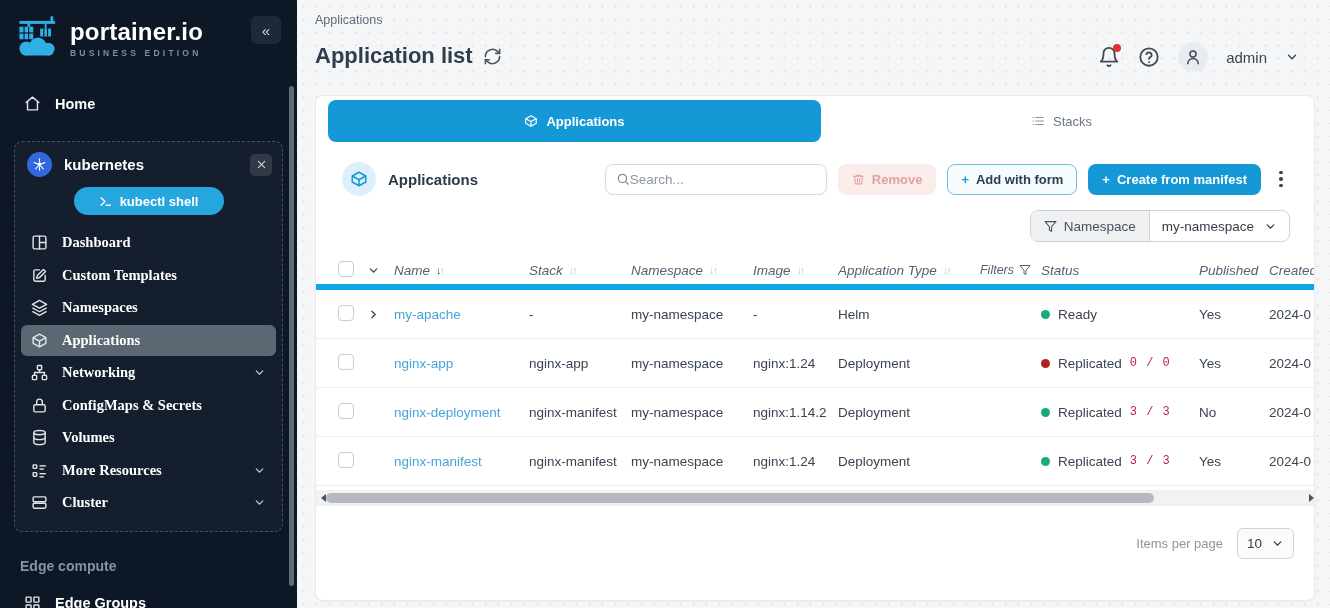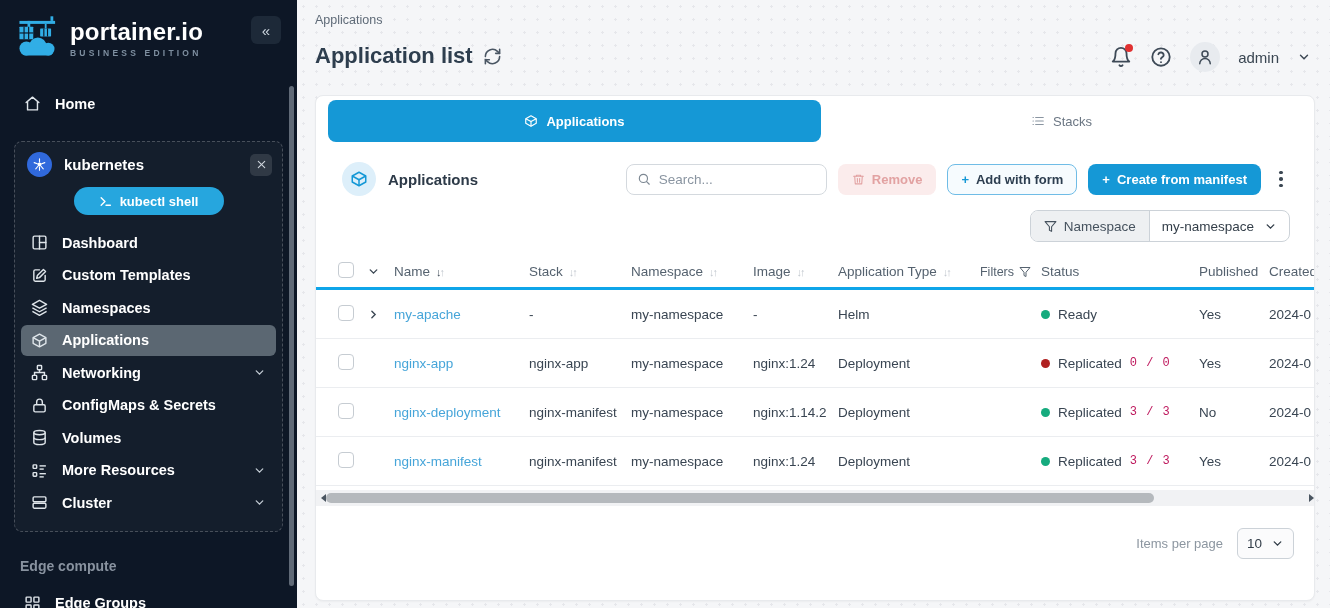--- a/index.html
+++ b/index.html
@@ -52,21 +52,21 @@
     margin-left:auto; width:22px; height:22px; border-radius:5px;
     background:rgba(255,255,255,0.12); color:#cfd6dd;
     display:flex; align-items:center; justify-content:center; cursor:pointer;
   }
   .shell-btn {
     margin:10px auto 12px auto; width:150px; height:28px; border-radius:14px;
     background:#26a6de; color:#fff; font-size:13px; font-weight:bold;
     display:flex; align-items:center; justify-content:center; gap:8px; cursor:pointer;
   }
   .shell-btn svg { width:13px; height:13px; }
-  .menu { list-style:none; display:flex; flex-direction:column; gap:1px; }
+  .menu { list-style:none; display:flex; flex-direction:column; gap:1px;font-family:Liberation Serif, serif; }
   .menu .side-item { height:31.5px; }
   .side-item.selected { background:#5b6772; }
   .edge-heading { margin:26px 0 0 6px; font-size:14px; color:#88929f; font-weight:bold; }
   .edge-item { margin-top:14px; }
   .side-scrollthumb {
     position:absolute; right:3px; top:86px; width:5px; height:500px;
     background:rgba(165,175,185,0.55); border-radius:3px; cursor:pointer;
   }
 
   
@@ -75,21 +75,21 @@
     padding:0 15px 0 18px;
     background-color:#f5f6f8;
     background-image:radial-gradient(#e6e7eb 1px, transparent 1.3px);
     background-size:13px 13px;
   }
   .topbar { height:95px; position:relative; }
   .breadcrumb { position:absolute; top:13px; left:0; font-size:12.5px; color:#5f6b78; cursor:pointer; }
   .page-title-row { position:absolute; top:43px; left:0; display:flex; align-items:center; gap:10px; }
   .page-title { font-size:22px; font-weight:bold; color:#2e3e4e; }
   .refresh-icon { width:19px; height:19px; color:#4a5663; cursor:pointer; }
-  .top-actions { position:absolute; top:42px; right:4px; display:flex; align-items:center; gap:18px; }
+  .top-actions { position:absolute; top:42px; right:16px; display:flex; align-items:center; gap:18px; }
   .icon-btn { width:22px; height:22px; color:#3e4a57; cursor:pointer; position:relative; }
   .bell-dot { position:absolute; top:-2px; right:-1px; width:8px; height:8px; border-radius:50%; background:#e03131; }
   .avatar { width:30px; height:30px; border-radius:50%; background:#e8ebef; display:flex; align-items:center; justify-content:center; color:#3e4a57; cursor:pointer; }
   .avatar svg { width:18px; height:18px; }
   .admin-name { font-size:15px; color:#3a4652; cursor:pointer; }
   .admin-chev { width:14px; height:14px; color:#3a4652; cursor:pointer; }
 
   
   .card {
     width:1000px; height:506px; background:#fff;
@@ -109,22 +109,22 @@
 
   .panel-head { display:flex; align-items:center; padding:16px 26px 0 26px; }
   .panel-badge {
     width:34px; height:34px; border-radius:50%; background:#ddeffa;
     display:flex; align-items:center; justify-content:center; color:#1598d6; flex:0 0 34px;
   }
   .panel-badge svg { width:18px; height:18px; }
   .panel-title { font-size:15px; font-weight:bold; color:#2d3a48; margin-left:12px; }
   .head-right { margin-left:auto; display:flex; align-items:center; gap:11px; }
   .search-box {
-    width:201px; height:31px; border:1px solid #d4d9de; border-radius:8px;
-    display:flex; align-items:center; padding:0 10px; gap:8px; background:#fff;
+    width:222px; height:31px; border:1px solid #d4d9de; border-radius:8px;
+    display:flex; align-items:center; padding:0 10px; gap:0; background:#fff;
   }
   .search-box svg { width:14px; height:14px; color:#7d8893; flex:0 0 14px; }
   .search-box input {
     border:none; outline:none; width:100%; font-size:13.5px;
     font-family:"Liberation Sans", sans-serif; color:#394552; background:transparent;
   }
   .search-box input::placeholder { color:#8a95a1; }
   .btn { height:31px; border-radius:8px; display:flex; align-items:center; gap:7px; font-size:13px; font-weight:bold; padding:0 13px; cursor:pointer; border:1px solid transparent; }
   .btn svg { width:13px; height:13px; }
   .btn-remove { background:#fbecec; color:#e2a2a2; cursor:default; }
@@ -149,21 +149,21 @@
   .ns-value { display:flex; align-items:center; gap:10px; padding:0 12px; font-size:13.5px; color:#333e49; cursor:pointer; }
   .ns-value svg { width:13px; height:13px; color:#333e49; }
 
   
   .table { margin-top:14px; }
   .tgrid {
     display:grid;
     grid-template-columns:29px 27px 135px 102px 122px 85px 203px 158px 70px 47px;
     align-items:center; padding-left:22px;
   }
-  .thead { height:34px; border-bottom:3px solid #0ea5e9; font-size:13.5px; color:#55626f; }
+  .thead { height:34px; border-bottom:6px solid #0ea5e9; font-size:13.5px; color:#55626f;font-style:italic; }
   .th { display:flex; align-items:center; gap:4px; cursor:pointer; white-space:nowrap; overflow:hidden; }
   .sort { font-size:11px; letter-spacing:-2px; color:#c2c8cf; padding-left:2px; }
   .sort .on { color:#3f4b58; }
   .filters-lbl { margin-left:auto; display:flex; align-items:center; gap:5px; font-size:12.5px; color:#55626f; padding-right:10px; cursor:pointer; }
   .filters-lbl svg { width:12px; height:12px; }
   .trow { height:49px; border-bottom:1px solid #ebedf0; font-size:13.5px; color:#394552; }
   .checkbox { width:16px; height:16px; border:1px solid #c6ccd2; border-radius:4px; background:#fff; cursor:pointer; display:inline-block; }
   .chev-cell { color:#3c4854; cursor:pointer; }
   .chev-cell svg { width:13px; height:13px; }
   .cell { white-space:nowrap; overflow:hidden; }

